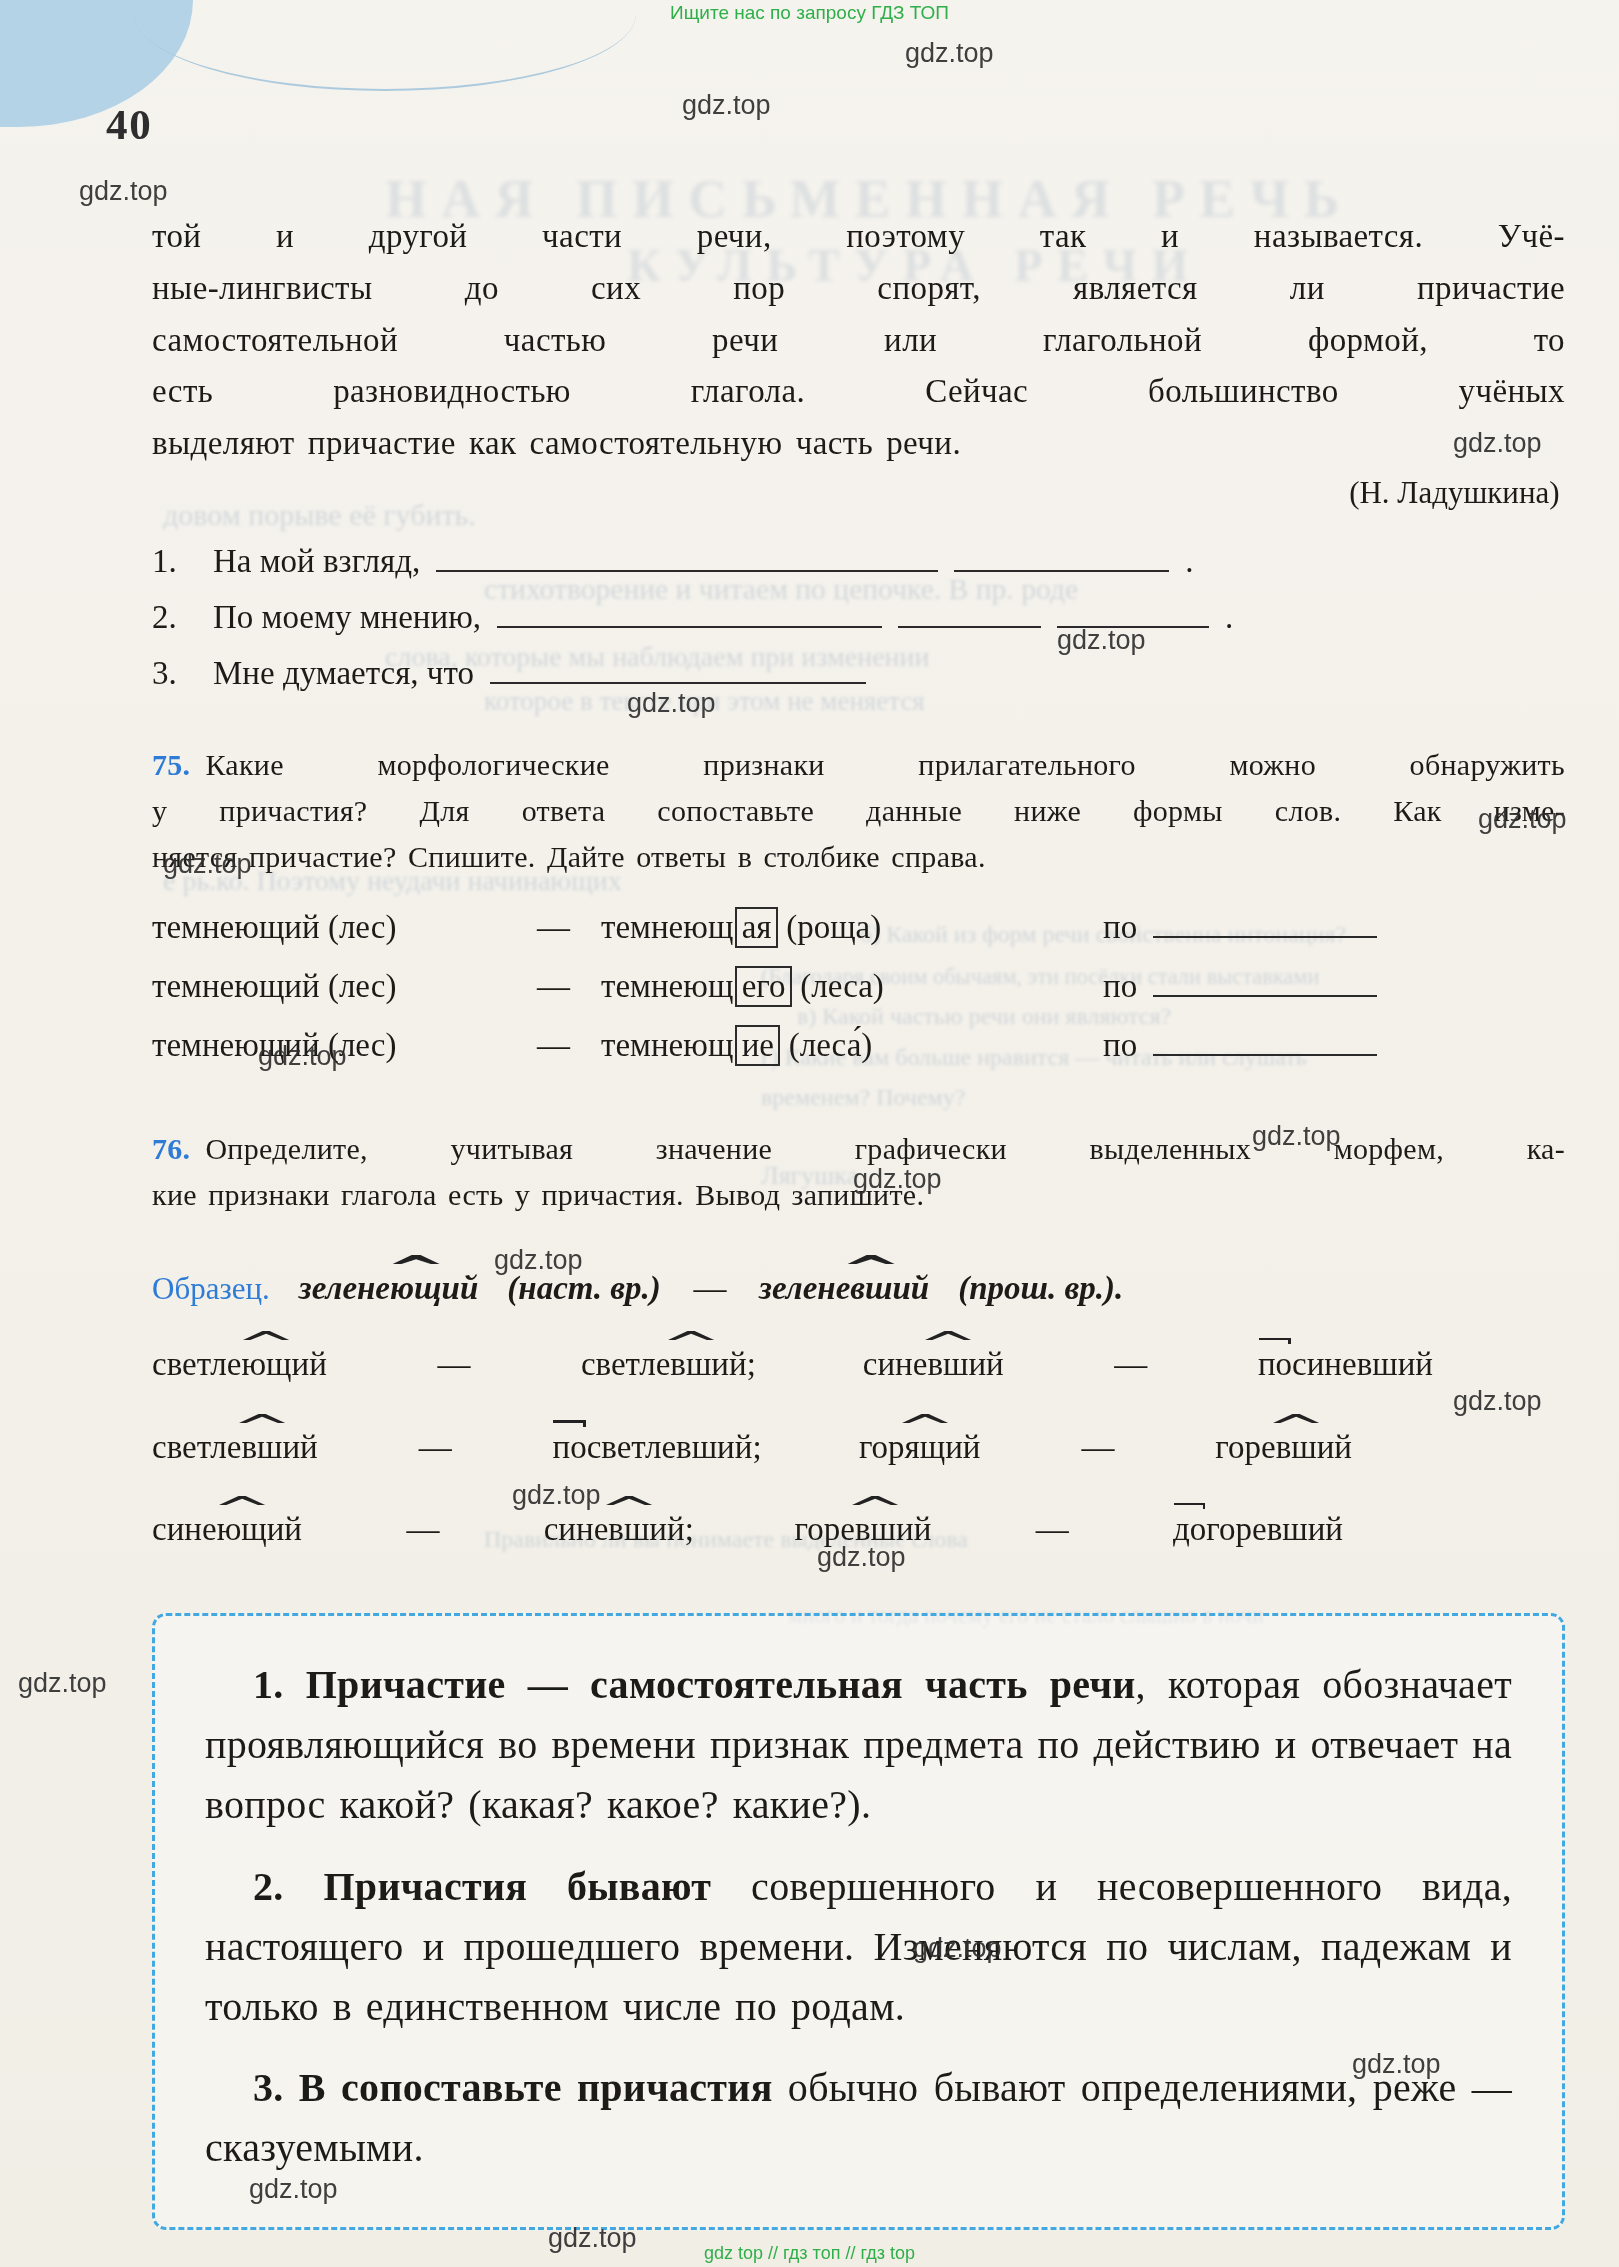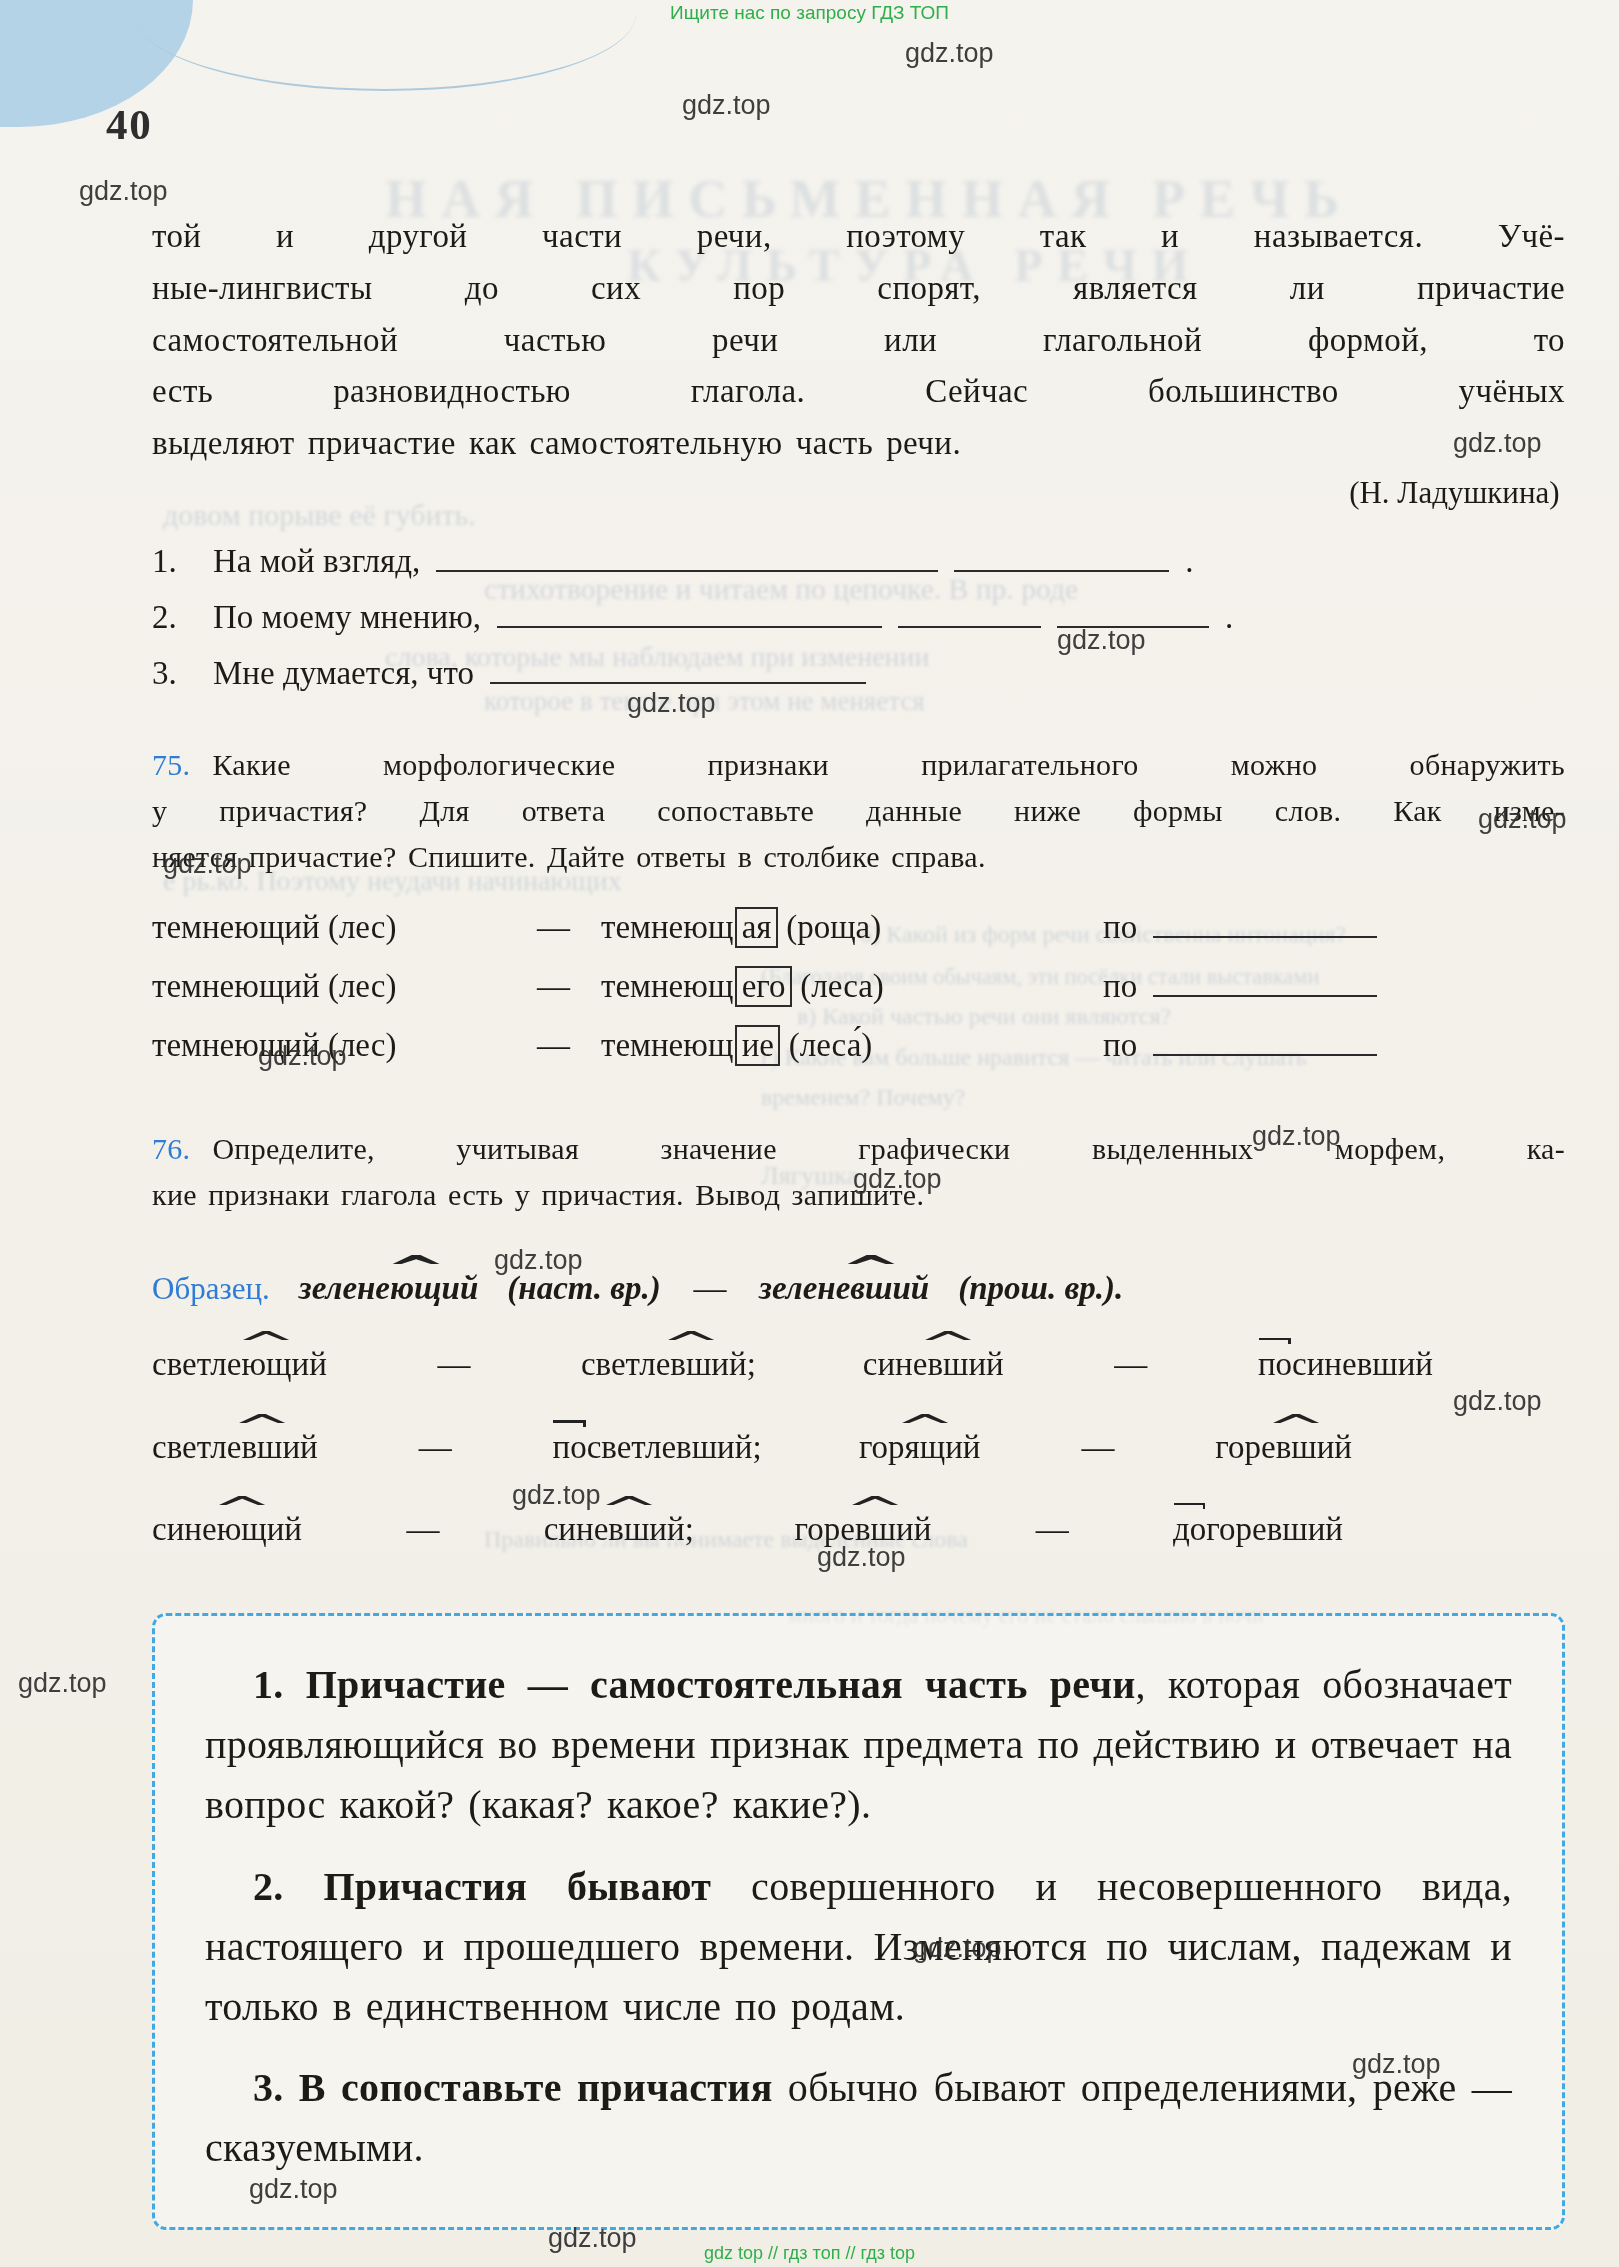--- a/index.html
+++ b/index.html
@@ -36,21 +36,21 @@
   
   .starters{margin-top:27px;}
   .srow{display:flex;align-items:baseline;gap:16px;height:56px;font-size:33px;}
   .snum{width:45px;}
   .blank{display:inline-block;height:.95em;border-bottom:2.2px solid #2a2a2a;}
   
   .task{margin-top:30px;}
   .task75{margin-top:36px;}
   .task76{margin-top:45px;}
   .tline{font-size:30px;line-height:1.52;letter-spacing:0.3px;word-spacing:3.6px;}
-  .exnum{color:#2e7cd6;font-weight:normal;margin-right:22px;}
+  .exnum{color:#2e7cd6;font-weight:bold;margin-right:15px;}
   
   .wrows{margin-top:25px;}
   .wrow{display:flex;align-items:baseline;height:59px;font-size:33px;}
   .c1{width:385px;}
   .cd{width:64px;}
   .c2{width:502px;}
   .c3{display:flex;align-items:baseline;gap:16px;flex:1;}
   .ending{display:inline-block;border:2.2px solid #2b2b2b;padding:0 4.5px;margin-left:1.8px;line-height:1.15;}
   
   .sample{display:flex;align-items:baseline;gap:29px;font-size:33px;margin-top:38px;padding-top:14.3px;}

